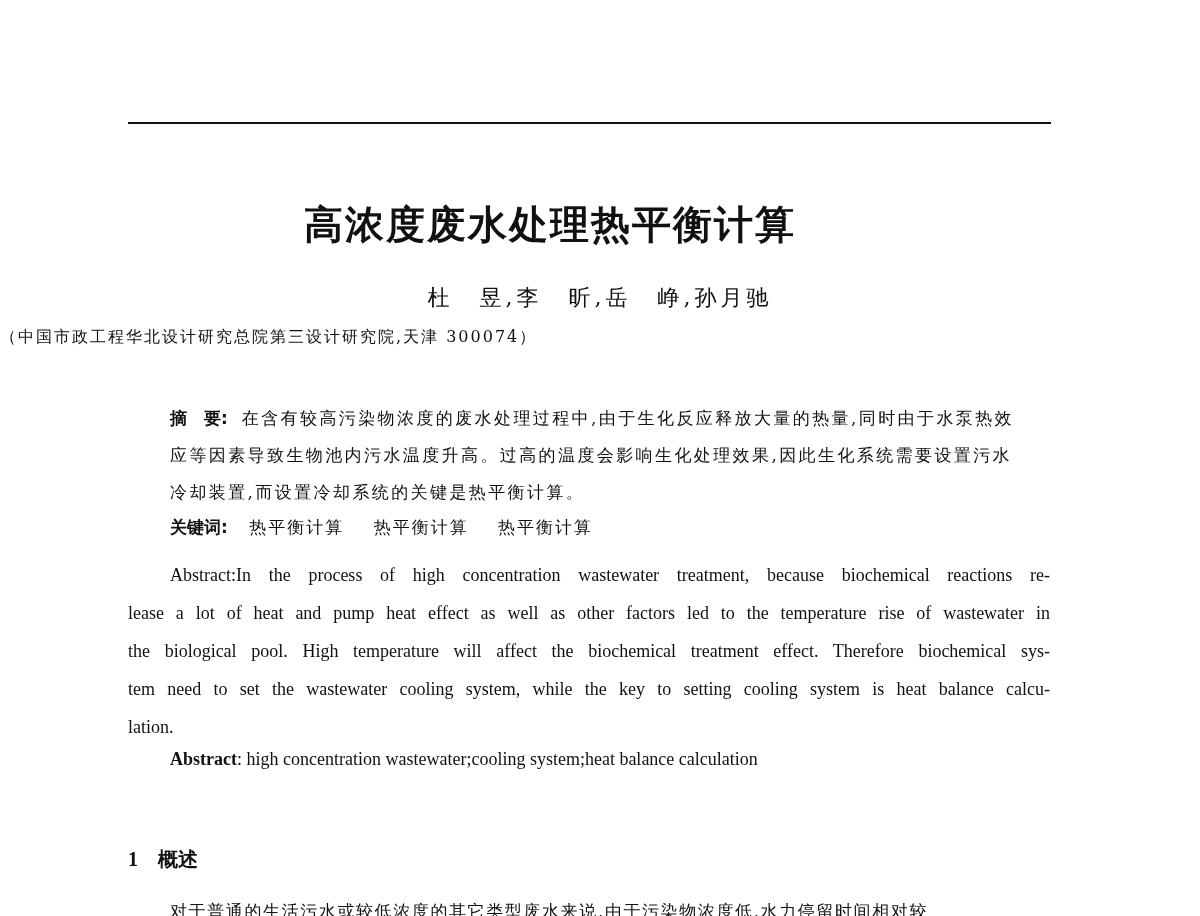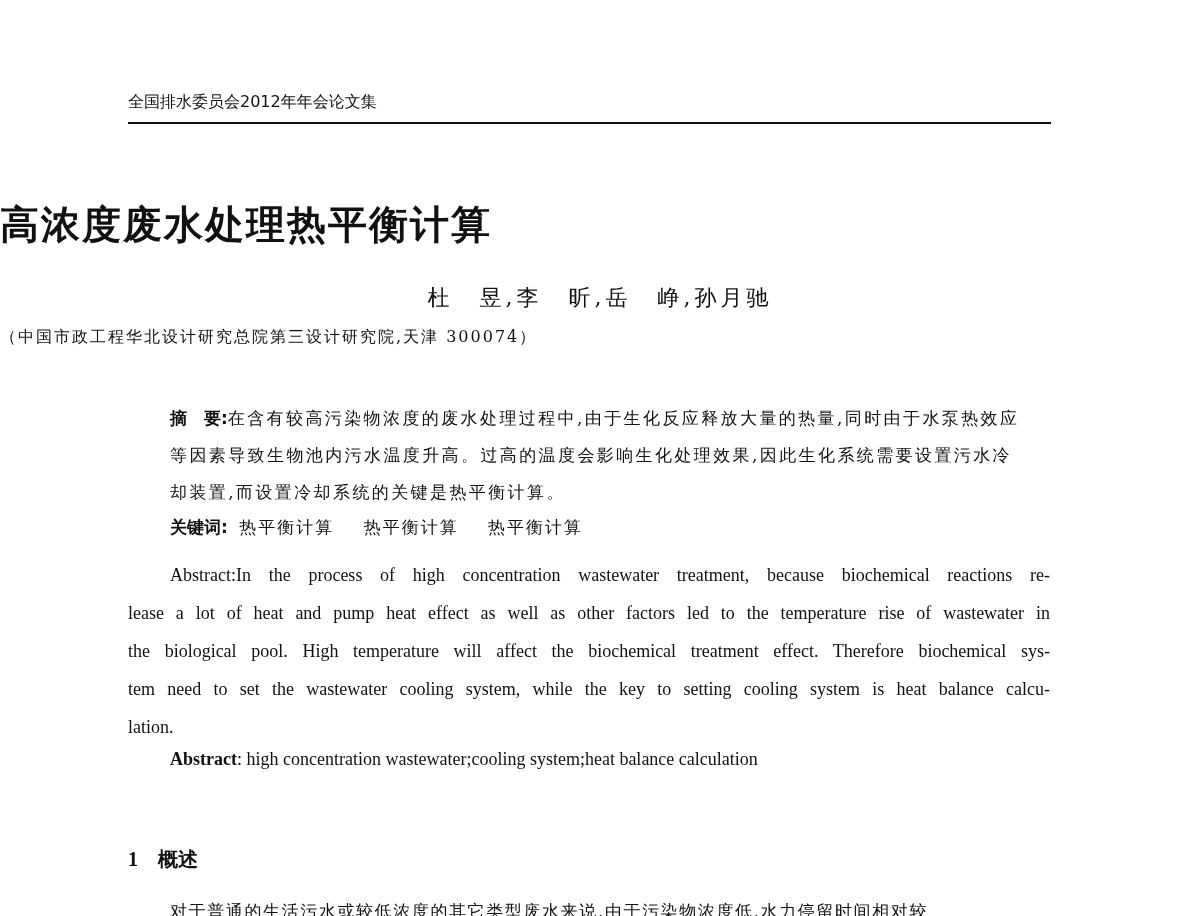--- a/index.html
+++ b/index.html
@@ -35,20 +35,21 @@
     top: 122px;
     width: 923px;
     height: 2px;
     background: #111;
   }
   .title {
     position: absolute;
     left: 0;
     width: 1100px;
     top: 198px;
+    text-align: center;
     font-family: "DejaVu Sans", "Liberation Sans", sans-serif;
     font-weight: bold;
     font-size: 39px;
     letter-spacing: 2px;
     color: #111;
   }
   .authors {
     position: absolute;
     left: 0;
     width: 1200px;
@@ -79,35 +80,36 @@
     font-family: "DejaVu Serif", "Liberation Serif", serif;
     font-size: 17px;
     line-height: 37px;
     letter-spacing: 2.4px;
     color: #111;
   }
   .cn-abstract .label {
     font-family: "DejaVu Sans", "Liberation Sans", sans-serif;
     font-weight: bold;
     letter-spacing: 0;
+    margin-right: 14px;
   }
   .cn-keywords {
     position: absolute;
     left: 170px;
     top: 516px;
     font-family: "DejaVu Serif", "Liberation Serif", serif;
     font-size: 17px;
     letter-spacing: 2px;
     color: #111;
   }
   .cn-keywords .label {
     font-family: "DejaVu Sans", "Liberation Sans", sans-serif;
     font-weight: bold;
     letter-spacing: 0;
-    margin-right: 4px;
+    margin-right: 14px;
   }
   .cn-keywords .kw {
     margin-right: 22px;
   }
   .en-abstract {
     position: absolute;
     left: 128px;
     top: 556px;
     width: 922px;
     font-family: "Liberation Serif", "DejaVu Serif", serif;
@@ -168,21 +170,20 @@
     letter-spacing: 1.6px;
     white-space: nowrap;
     color: #111;
   }
 </style>
 </head>
 <body>
 
 <div class="page">
 
-  <div class="running-header">全国排水委员会2012年年会论文集</div>
   <div class="header-rule"></div>
 
   <div class="title">高浓度废水处理热平衡计算</div>
 
   <div class="authors">杜　昱,李　昕,岳　峥,孙月驰</div>
 
   <div class="affiliation">（中国市政工程华北设计研究总院第三设计研究院,天津 300074）</div>
 
   <div class="cn-abstract">
     <span class="label">摘　要:</span><span>在含有较高污染物浓度的废水处理过程中,由于生化反应释放大量的热量,同时由于水泵热效应等因素导致生物池内污水温度升高。过高的温度会影响生化处理效果,因此生化系统需要设置污水冷却装置,而设置冷却系统的关键是热平衡计算。</span>

